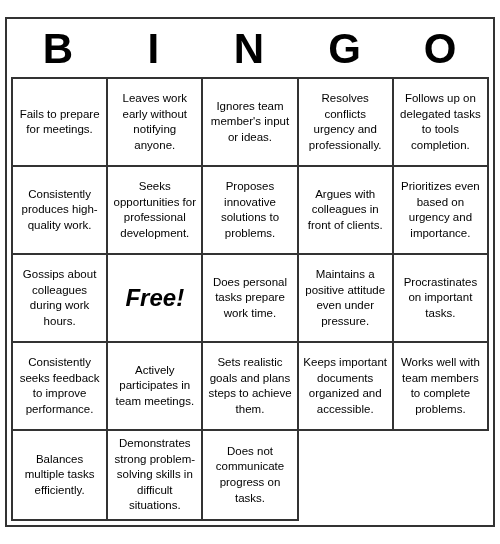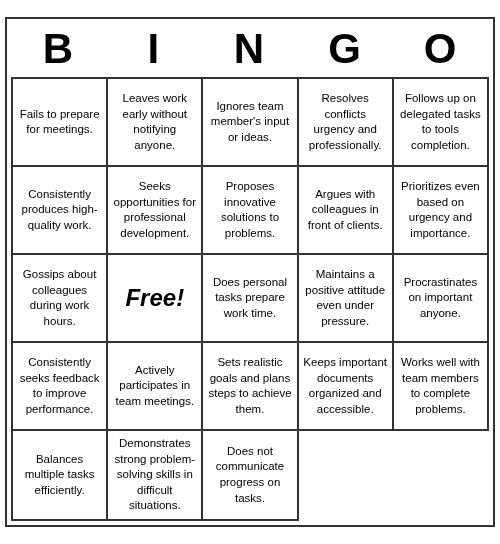--- a/index.html
+++ b/index.html
@@ -73,21 +73,21 @@
       <div class="bingo-cell">Follows up on delegated tasks to tools completion.</div>
       <div class="bingo-cell">Consistently produces high-quality work.</div>
       <div class="bingo-cell">Seeks opportunities for professional development.</div>
       <div class="bingo-cell">Proposes innovative solutions to problems.</div>
       <div class="bingo-cell">Argues with colleagues in front of clients.</div>
       <div class="bingo-cell">Prioritizes even based on urgency and importance.</div>
       <div class="bingo-cell">Gossips about colleagues during work hours.</div>
       <div class="bingo-cell free">Free!</div>
       <div class="bingo-cell">Does personal tasks prepare work time.</div>
       <div class="bingo-cell">Maintains a positive attitude even under pressure.</div>
-      <div class="bingo-cell">Procrastinates on important anyone.</div>
+      <div class="bingo-cell">Procrastinates on important tasks.</div>
       <div class="bingo-cell">Consistently seeks feedback to improve performance.</div>
       <div class="bingo-cell">Actively participates in team meetings.</div>
       <div class="bingo-cell">Sets realistic goals and plans steps to achieve them.</div>
       <div class="bingo-cell">Keeps important documents organized and accessible.</div>
       <div class="bingo-cell">Works well with team members to complete problems.</div>
       <div class="bingo-cell">Balances multiple tasks efficiently.</div>
       <div class="bingo-cell">Demonstrates strong problem-solving skills in difficult situations.</div>
       <div class="bingo-cell">Does not communicate progress on tasks.</div>
     </div>
 </div>

